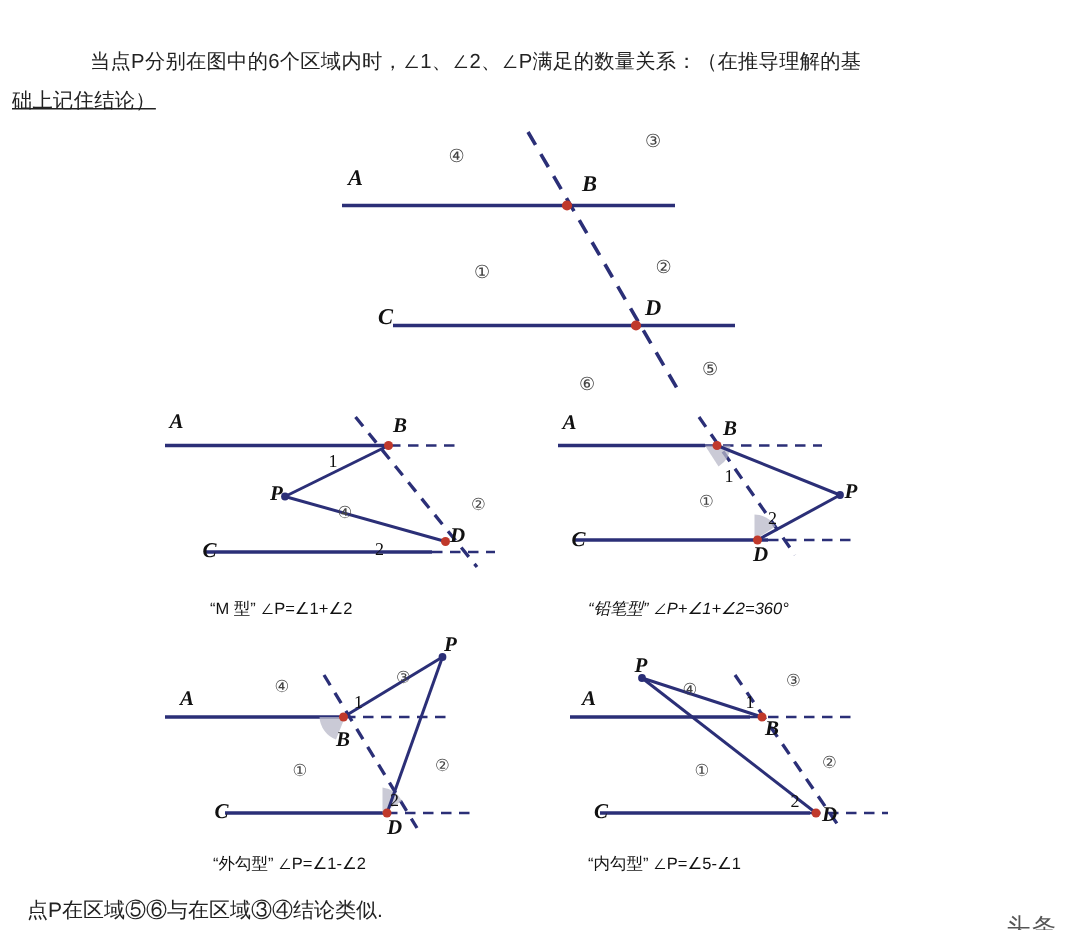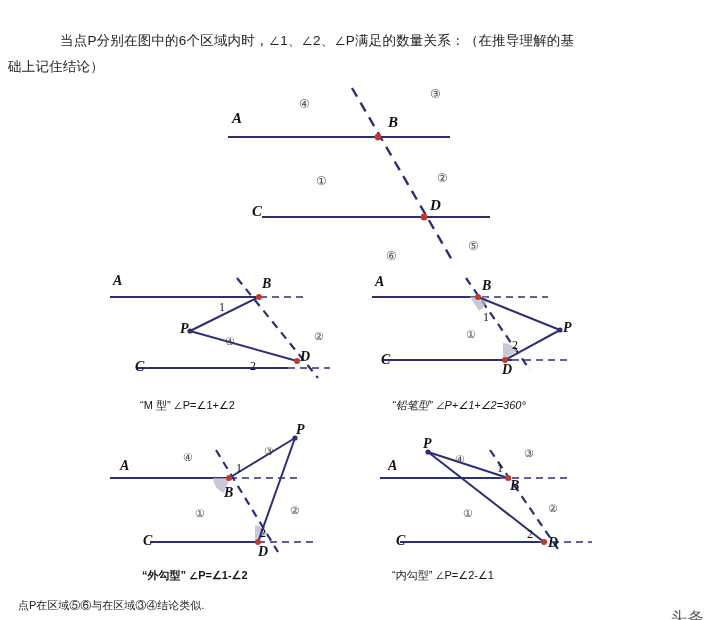--- a/index.html
+++ b/index.html
@@ -27,43 +27,44 @@
     top: 8px;
     width: 620px;
     font-size: 13.5px;
     line-height: 26px;
     color: #222;
     letter-spacing: 0.2px;
   }
   .intro .line2 {
     display: block;
     margin-left: -52px;
+    text-decoration: underline;
   }
   .svg-wrap {
     position: absolute;
     left: 0;
     top: 0;
     width: 719px;
     height: 620px;
   }
   .caption {
     position: absolute;
     font-size: 11px;
     color: #111;
     white-space: nowrap;
   }
   .cap-m      { left: 140px; top: 378px; }
   .cap-pencil { left: 392px; top: 378px; font-style: italic; }
-  .cap-outer  { left: 142px; top: 548px; font-weight: bold; }
+  .cap-outer  { left: 142px; top: 548px; }
   .cap-inner  { left: 392px; top: 548px; }
   .footnote {
     position: absolute;
     left: 18px;
     top: 578px;
-    font-size: 11px;
+    font-size: 14px;
     color: #222;
   }
   .watermark {
     position: absolute;
     right: 14px;
     top: 588px;
     font-size: 15px;
     color: #5a5a5a;
     display: flex;
     align-items: center;
@@ -219,21 +220,21 @@
       <text x="455" y="443" font-size="11" fill="#444">④</text>
       <text x="524" y="437" font-size="11" fill="#444">③</text>
       <text x="463" y="497" font-size="11" fill="#444">①</text>
       <text x="548" y="492" font-size="11" fill="#444">②</text>
     </g>
   </svg>
 
   <div class="caption cap-m">“M 型” ∠P=∠1+∠2</div>
   <div class="caption cap-pencil">“铅笔型” ∠P+∠1+∠2=360°</div>
   <div class="caption cap-outer">“外勾型” ∠P=∠1-∠2</div>
-  <div class="caption cap-inner">“内勾型” ∠P=∠2-∠1</div>
+  <div class="caption cap-inner">“内勾型” ∠P=∠5-∠1</div>
 
   <div class="footnote">点P在区域⑤⑥与在区域③④结论类似.</div>
 
   <div class="watermark">
     <span class="wm-logo">头条</span>
   </div>
 
 </div>
 
 </body></html>

